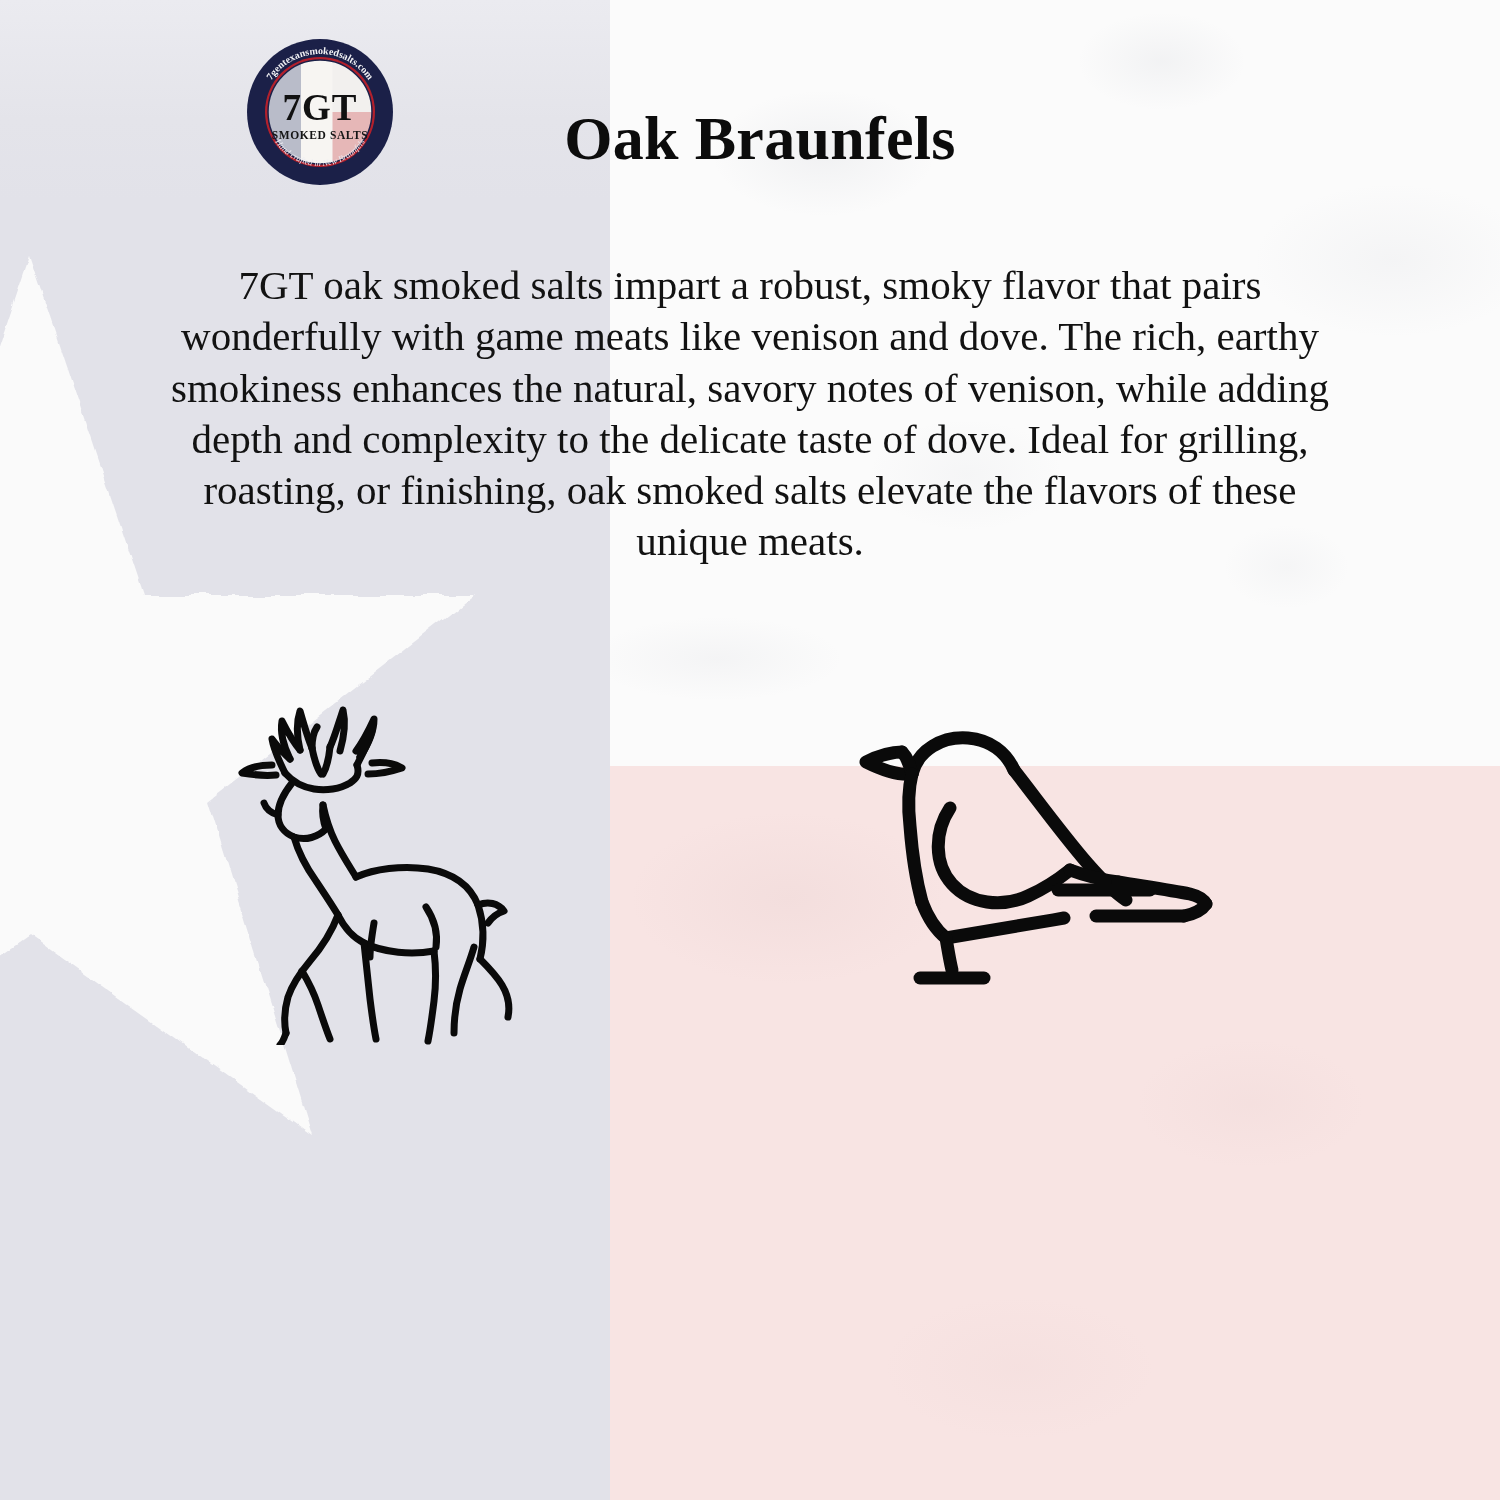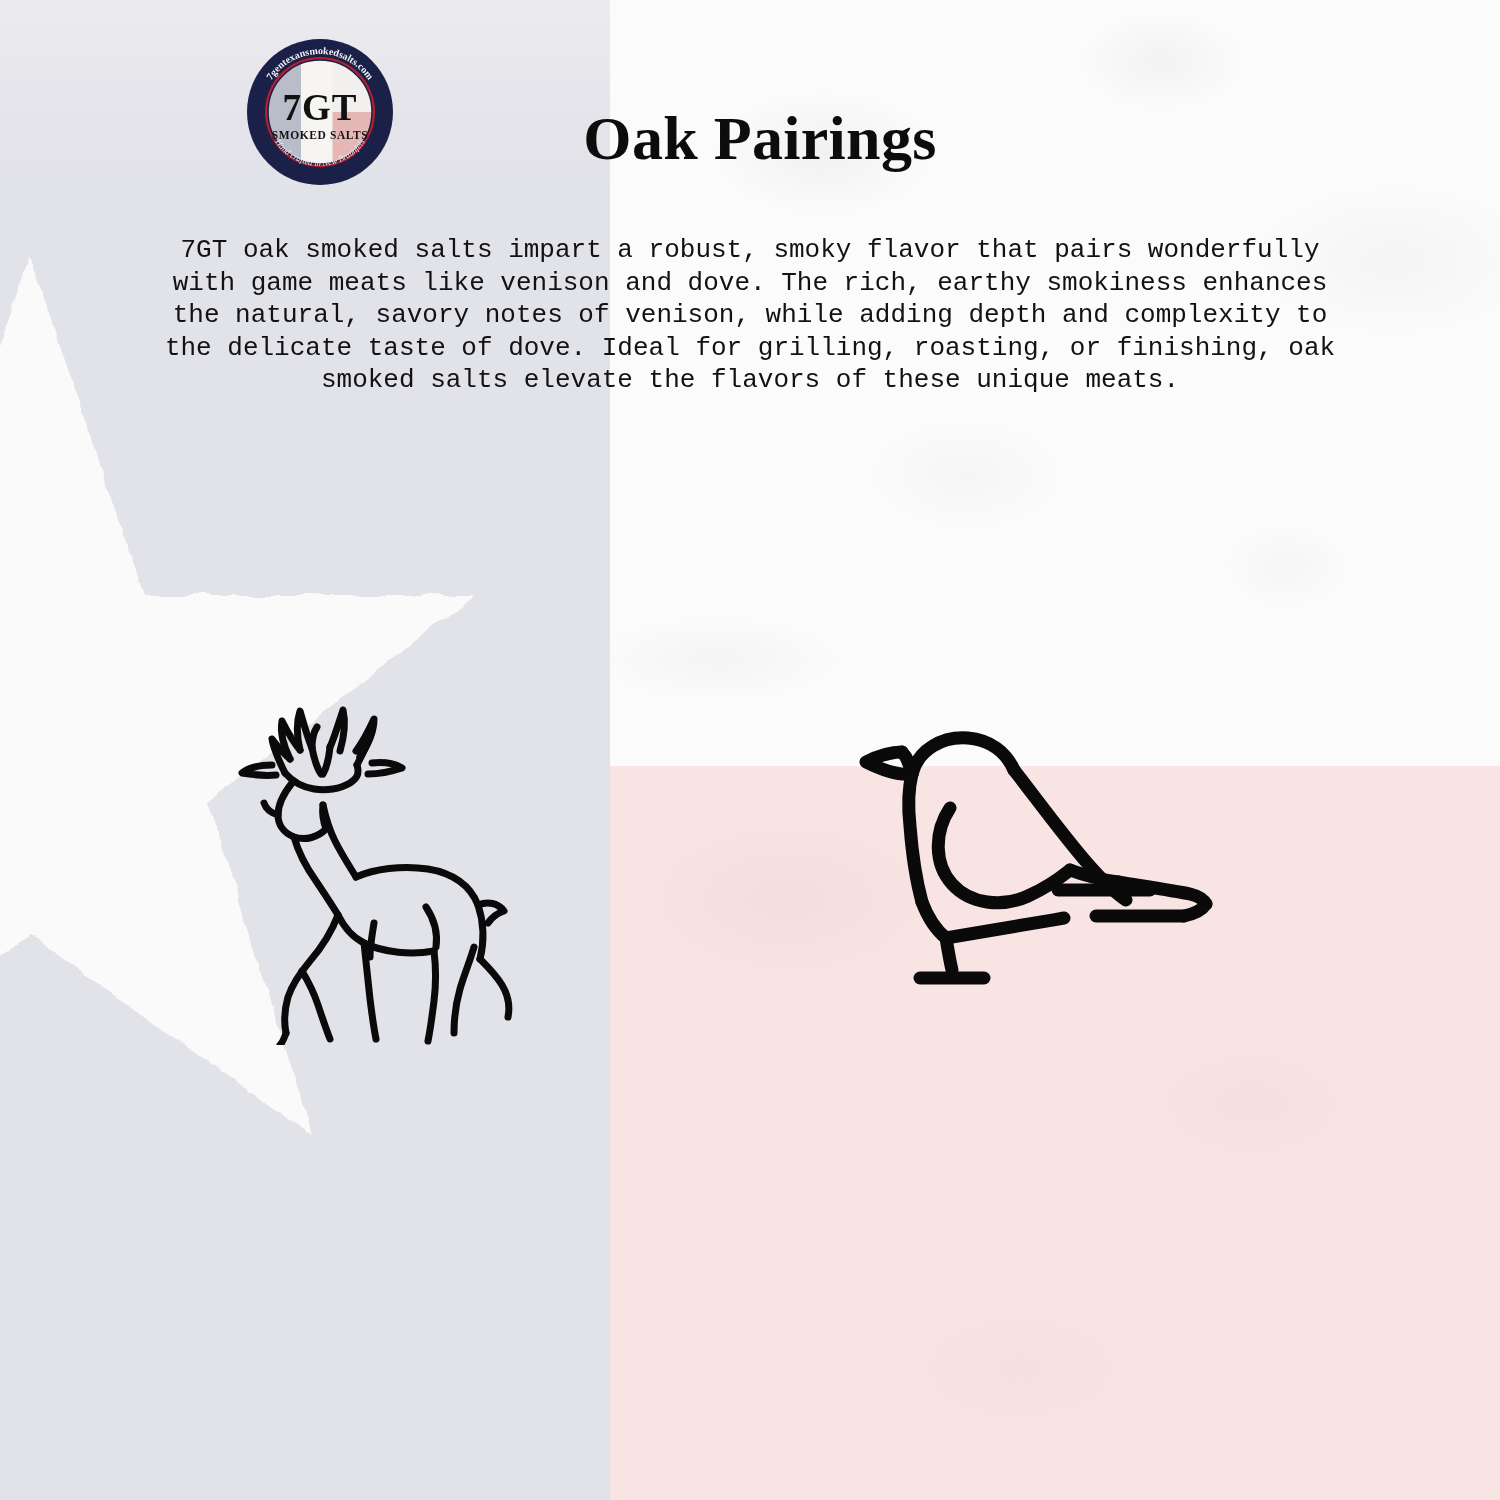--- a/index.html
+++ b/index.html
@@ -88,28 +88,27 @@
     font-size: 62px;
     font-weight: bold;
     color: #0c0c0c;
     letter-spacing: .3px;
     line-height: 1.12;
   }
 
   
   .body-copy {
     position: absolute;
-    left: 150px; top: 208px;
+    left: 150px; top: 219px;
     width: 1200px;
     text-align: center;
-    font-size: 26px;
+    font-size: 41px;
     line-height: 1.25;
     color: #121212;
     letter-spacing: .0px;
-    font-family: Liberation Mono, monospace;
   }
 
   
   .deer-art {
     position: absolute;
     left: 222px; top: 655px;
     width: 300px; height: 390px;
   }
   .dove-art {
     position: absolute;
@@ -165,21 +164,21 @@
       <textPath href="#arcTop" startOffset="50%" text-anchor="middle">7gentexansmokedsalts.com</textPath>
     </text>
     <text font-family="'Liberation Serif', serif" font-size="17" font-style="italic" fill="#ececf2">
       <textPath href="#arcBottom" startOffset="50%" text-anchor="middle">Hand crafted in New Braunfels</textPath>
     </text>
 
     <text x="150" y="165" text-anchor="middle" font-family="'Liberation Serif', serif" font-size="74" font-weight="bold" fill="#111111" letter-spacing="2">7GT</text>
     <text x="150" y="204" text-anchor="middle" font-family="'Liberation Serif', serif" font-size="23" font-weight="bold" fill="#151515" letter-spacing="1.2">SMOKED SALTS</text>
   </svg>
 
-  <h1 class="title">Oak Pairings</h1>
+  <h1 class="title">Oak Braunfels</h1>
 
   <p class="body-copy">7GT oak smoked salts impart a robust, smoky flavor that pairs wonderfully with game meats like venison and dove. The rich, earthy smokiness enhances the natural, savory notes of venison, while adding depth and complexity to the delicate taste of dove. Ideal for grilling, roasting, or finishing, oak smoked salts elevate the flavors of these unique meats.</p>
 
   <svg class="deer-art" viewBox="0 0 300 390" aria-hidden="true">
     <g class="art-line" stroke-width="7">
 
       <path d="M63 118 C58 108 52 96 50 84 C56 92 62 99 68 104"></path>
       <path d="M68 104 C62 92 58 78 60 66 C66 78 72 88 78 95"></path>
       <path d="M78 95 C75 82 74 68 78 56 C82 70 86 84 90 93"></path>
       <path d="M50 110 C40 110 28 112 20 118 C32 120 44 121 54 120"></path>

